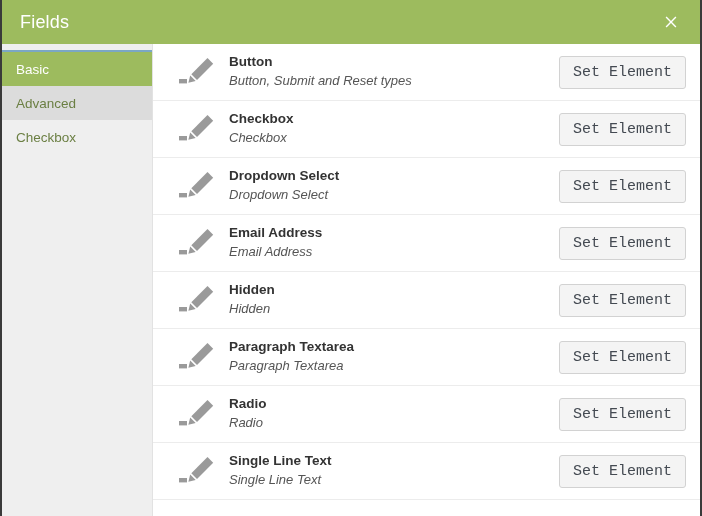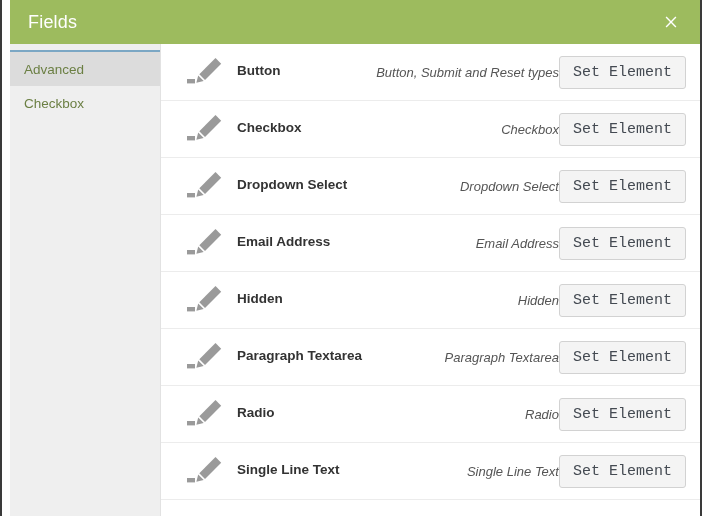--- a/index.html
+++ b/index.html
@@ -17,21 +17,20 @@
     position: relative;
     width: 702px;
     height: 516px;
     box-sizing: border-box;
     border-left: 2px solid #3a3a3a;
     border-right: 2px solid #3a3a3a;
     background: #ffffff;
     overflow: hidden;
     display: flex;
     flex-direction: column;
-    padding-left: 8px;
   }
 
   
   .dlg-header {
     height: 44px;
     flex: 0 0 44px;
     background: #9dbb5e;
     display: flex;
     align-items: center;
     justify-content: space-between;
@@ -116,21 +115,21 @@
     flex: 0 0 56px;
     display: flex;
     align-items: center;
     justify-content: center;
   }
   .row-icon svg { display: block; }
 
   .row-text {
     flex: 1 1 auto;
     display: flex;
-    flex-direction: row;
+    flex-direction: column;
     justify-content: space-between;
     padding-left: 4px;
     min-width: 0;
   }
   .row-title {
     font-size: 13.5px;
     font-weight: bold;
     color: #333333;
     line-height: 1.25;
   }
@@ -166,20 +165,23 @@
         <path d="M3.6 2.6 L8 7 L12.4 2.6 L13.4 3.6 L9 8 L13.4 12.4 L12.4 13.4 L8 9 L3.6 13.4 L2.6 12.4 L7 8 L2.6 3.6 Z" fill="#ffffff"></path>
       </svg>
     </div>
   </div>
 
   <div class="dlg-body">
 
     <nav class="sidebar">
       <div class="sidebar-rule"></div>
 
+      <div class="side-item active">
+        <span>Basic</span>
+      </div>
       <div class="side-item hovered">
         <span>Advanced</span>
       </div>
       <div class="side-item">
         <span>Checkbox</span>
       </div>
     </nav>
 
     <section class="content">
 

